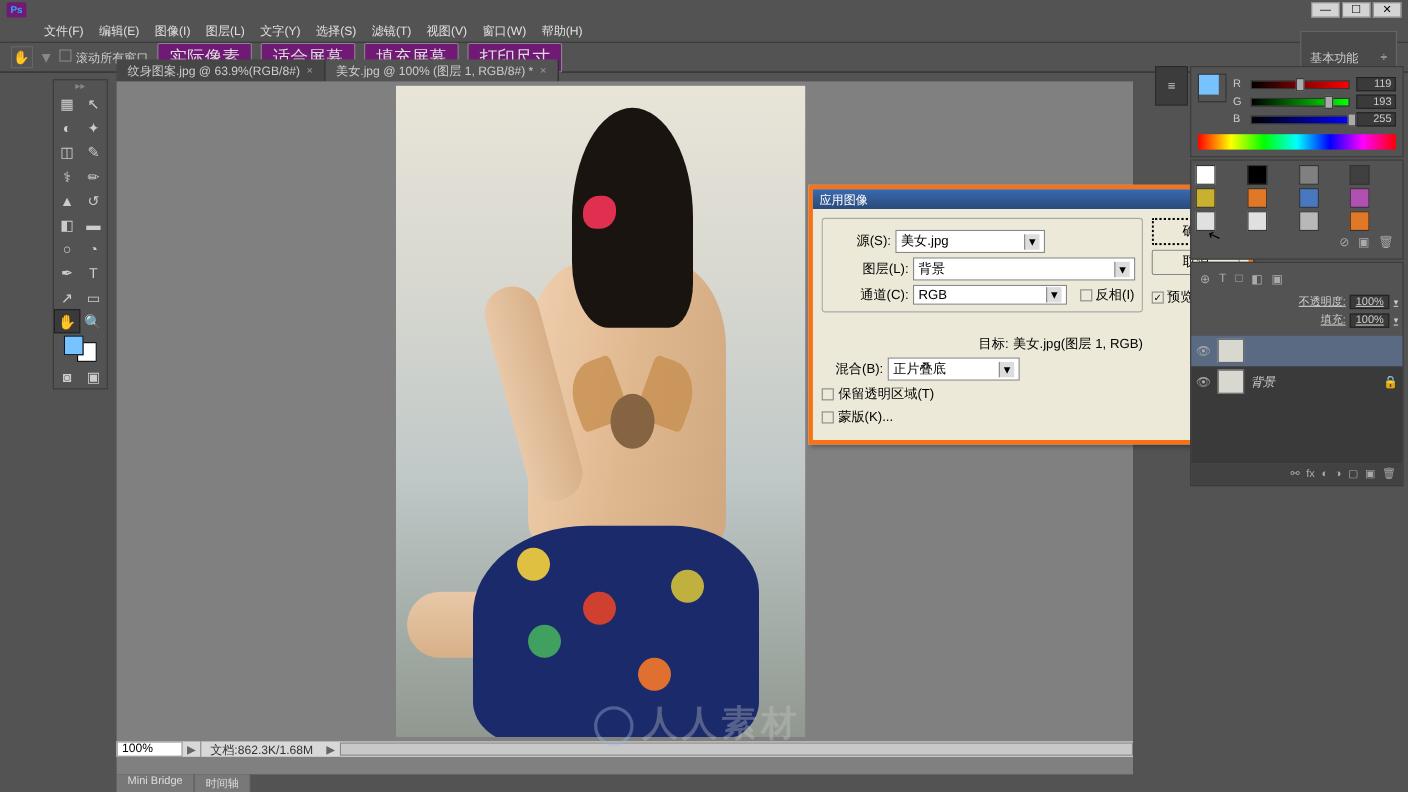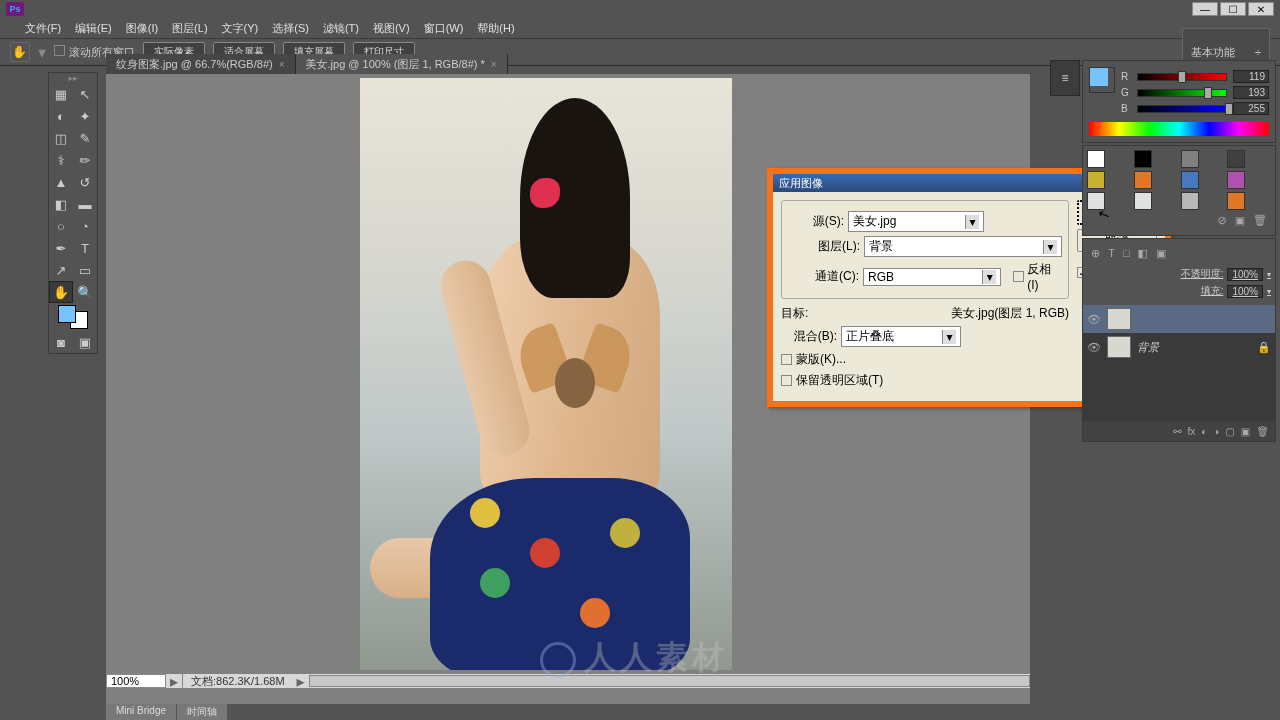--- a/index.html
+++ b/index.html
@@ -1,26 +1,26 @@
 <!DOCTYPE html>
 <html><head>
 <meta charset="utf-8">
 <style>
 * { margin: 0; padding: 0; box-sizing: border-box; font-family: "Microsoft YaHei", Tahoma, sans-serif; }
 body { width: 1280px; height: 720px; background: #535353; overflow: hidden; position: relative; }
 .title-bar { height: 18px; background: #535353; display: flex; justify-content: space-between; align-items: center; padding: 0 6px; }
 .app-icon { width: 18px; height: 14px; background: #701a75; color: #31a8ff; font-size: 9px; font-weight: bold; display: flex; align-items: center; justify-content: center; border-radius: 2px; }
 .win-controls { display: flex; gap: 2px; }
 .win-btn { width: 26px; height: 14px; background: #d4d4d4; border: 1px solid #888; font-size: 10px; display: flex; align-items: center; justify-content: center; }
-.menu-bar { height: 20px; background: #535353; display: flex; align-items: center; padding-left: 25px; gap: 14px; color: #e0e0e0; font-size: 11px; }
+.menu-bar { height: 20px; background: #535353; display: flex; align-items: center; padding-left: 40px; gap: 14px; color: #e0e0e0; font-size: 11px; }
 .menu-item { cursor: default; white-space: nowrap; }
 .options-bar { height: 28px; background: #535353; border-top: 1px solid #3a3a3a; border-bottom: 1px solid #2a2a2a; display: flex; align-items: center; padding: 0 10px; gap: 8px; }
 .hand-icon { width: 20px; height: 20px; border: 1px solid #666; display: flex; align-items: center; justify-content: center; color: #ccc; font-size: 12px; }
 .opt-check { display: flex; align-items: flex-start; gap: 4px; color: #ccc; font-size: 11px; }
-.opt-btn { padding: 2px 10px; border: 1px solid #888; background: #404040; color: #ddd; font-size: 10px; border-radius: 2px; }
+.opt-btn { padding: 2px 10px; border: 1px solid #888; background: #701a75; color: #ddd; font-size: 16px; border-radius: 2px; }
 .workspace-sel { margin-left: auto; padding: 16px 8px; border: 1px solid #666; background: #4a4a4a; color: #ccc; font-size: 11px; display: flex; align-items: center; gap: 20px; }
 .tab-bar { position: absolute; top: 54px; left: 106px; height: 20px; display: flex; }
 .doc-tab { padding: 3px 10px; background: #464646; color: #ccc; font-size: 11px; border-right: 1px solid #2a2a2a; display: flex; align-items: center; gap: 6px; }
 .doc-tab.active { background: #535353; }
 .tab-close { color: #999; font-size: 10px; }
 .tool-panel { position: absolute; top: 72px; left: 48px; width: 50px; background: #535353; border: 1px solid #3a3a3a; }
 .tool-grid { display: grid; grid-template-columns: 1fr 1fr; }
 .tool-cell { width: 24px; height: 22px; display: flex; align-items: center; justify-content: center; color: #ccc; font-size: 13px; border: 1px solid transparent; }
 .tool-cell.sel { background: #3a3a3a; border: 1px solid #222; }
 .color-sw { grid-column: 1 / 3; height: 28px; display: flex; align-items: center; justify-content: center; }
@@ -40,21 +40,21 @@
 .wing-r { position: absolute; top: 10px; right: 0; width: 45px; height: 60px; background: #c89050; border-radius: 10% 60% 10% 40%; transform: rotate(20deg); }
 .tat-center { position: absolute; top: 40px; left: 35px; width: 40px; height: 50px; background: #705030; border-radius: 50%; }
 .skirt { position: absolute; top: 360px; left: 30px; width: 260px; height: 200px; background: #1a2a6a; border-radius: 40% 30% 20% 20%; }
 .skirt-patt { position: absolute; width: 30px; height: 30px; border-radius: 50%; }
 .leg { position: absolute; top: 420px; left: -30px; width: 120px; height: 60px; background: linear-gradient(180deg, #e8c8a8, #d8b088); border-radius: 40px; }
 .scroll-h { position: absolute; bottom: 16px; left: 0; right: 0; height: 14px; background: #d8d8d8; display: flex; align-items: center; }
 .zoom-box { width: 60px; padding: 0 4px; font-size: 11px; background: #fff; border: 1px solid #888; }
 .doc-info { font-size: 11px; color: #333; padding: 0 8px; border-left: 1px solid #888; }
 .bottom-tabs { position: absolute; bottom: 0; left: 106px; height: 16px; display: flex; }
 .btab { padding: 1px 10px; background: #787878; color: #ddd; font-size: 10px; border-right: 1px solid #555; }
-.dialog { position: absolute; top: 168px; left: 767px; width: 404px; background: #ece9d8; border: 6px solid #f97316; box-shadow: 2px 2px 4px rgba(0,0,0,0.3); font-size: 12px; }
+.dialog { position: absolute; top: 168px; left: 735px; width: 404px; background: #ece9d8; border: 4px solid #f97316; box-shadow: 2px 2px 4px rgba(0,0,0,0.3); font-size: 12px; }
 .dlg-title { height: 18px; background: linear-gradient(180deg, #3a6ab0, #2a4a7a); color: #fff; padding: 0 6px; display: flex; align-items: center; justify-content: space-between; font-size: 11px; }
 .dlg-close { width: 16px; height: 14px; background: #d04030; color: #fff; display: flex; align-items: center; justify-content: center; font-size: 10px; border: 1px solid #fff; }
 .dlg-body { padding: 8px; display: flex; gap: 8px; }
 .dlg-left { flex: 1; }
 .dlg-right { width: 80px; display: flex; flex-direction: column; gap: 4px; }
 .dlg-row { display: flex; align-items: center; margin: 4px 0; gap: 4px; }
 .dlg-label { text-align: right; white-space: nowrap; }
 .dlg-select { border: 1px solid #888; background: #fff; padding: 1px 4px; font-size: 12px; display: flex; justify-content: space-between; align-items: center; }
 .dlg-arrow { width: 14px; text-align: center; background: #ddd; border-left: 1px solid #888; }
 .dlg-btn { border: 1px solid #888; background: #ece9d8; padding: 2px 0; text-align: center; font-size: 12px; border-radius: 2px; }
@@ -130,21 +130,21 @@
   <button class="opt-btn">填充屏幕</button>
   <button class="opt-btn">打印尺寸</button>
   <div class="workspace-sel">
     <span>基本功能</span>
       <span>÷</span>
   </div>
 </div>
 
 <div class="tab-bar">
   <div class="doc-tab">
-    <span>纹身图案.jpg @ 66.7%(RGB/8#)</span>
+    <span>纹身图案.jpg @ 63.9%(RGB/8#)</span>
       <span class="tab-close">×</span>
   </div>
   <div class="doc-tab active">
     <span>美女.jpg @ 100% (图层 1, RGB/8#) *</span>
       <span class="tab-close">×</span>
   </div>
 </div>
 
 <div class="tool-panel">
   <div style="height:10px;text-align:center;color:#888;font-size:9px">▸▸</div>
@@ -249,38 +249,38 @@
           <div class="dlg-select" style="width:140px">
             <span>RGB</span>
               <span class="dlg-arrow">▾</span>
           </div>
           <label style="display:flex;align-items:center;gap:3px;margin-left:8px">
             <span style="width:11px;height:11px;border:1px solid #888;display:inline-block"></span>
             <span>反相(I)</span>
           </label>
         </div>
       </div>
-      <div class="dlg-row" style="margin-top:6px;justify-content:space-between">
+      <div class="dlg-row" style="margin-top:20px;justify-content:flex-end">
         <span class="dlg-label">目标:</span>
         <span>美女.jpg(图层 1, RGB)</span>
       </div>
       <div class="dlg-row">
         <span class="dlg-label" style="width:56px">混合(B):</span>
         <div class="dlg-select" style="width:120px">
           <span>正片叠底</span>
             <span class="dlg-arrow">▾</span>
         </div>
       </div>
       <label class="dlg-row">
         <span style="width:11px;height:11px;border:1px solid #888;display:inline-block"></span>
-        <span>蒙版(K)...</span>
+        <span>保留透明区域(T)</span>
       </label>
       <label class="dlg-row">
         <span style="width:11px;height:11px;border:1px solid #888;display:inline-block"></span>
-        <span>保留透明区域(T)</span>
+        <span>蒙版(K)...</span>
       </label>
     </div>
     <div class="dlg-right">
       <div class="dlg-btn primary">确定</div>
       <div class="dlg-btn">取消</div>
       <label style="display:flex;align-items:center;gap:3px;margin-top:8px;font-size:12px">
         <span style="width:11px;height:11px;border:1px solid #888;display:inline-flex;align-items:center;justify-content:center;font-size:9px">✓</span>
         <span>预览(P)</span>
       </label>
     </div>

